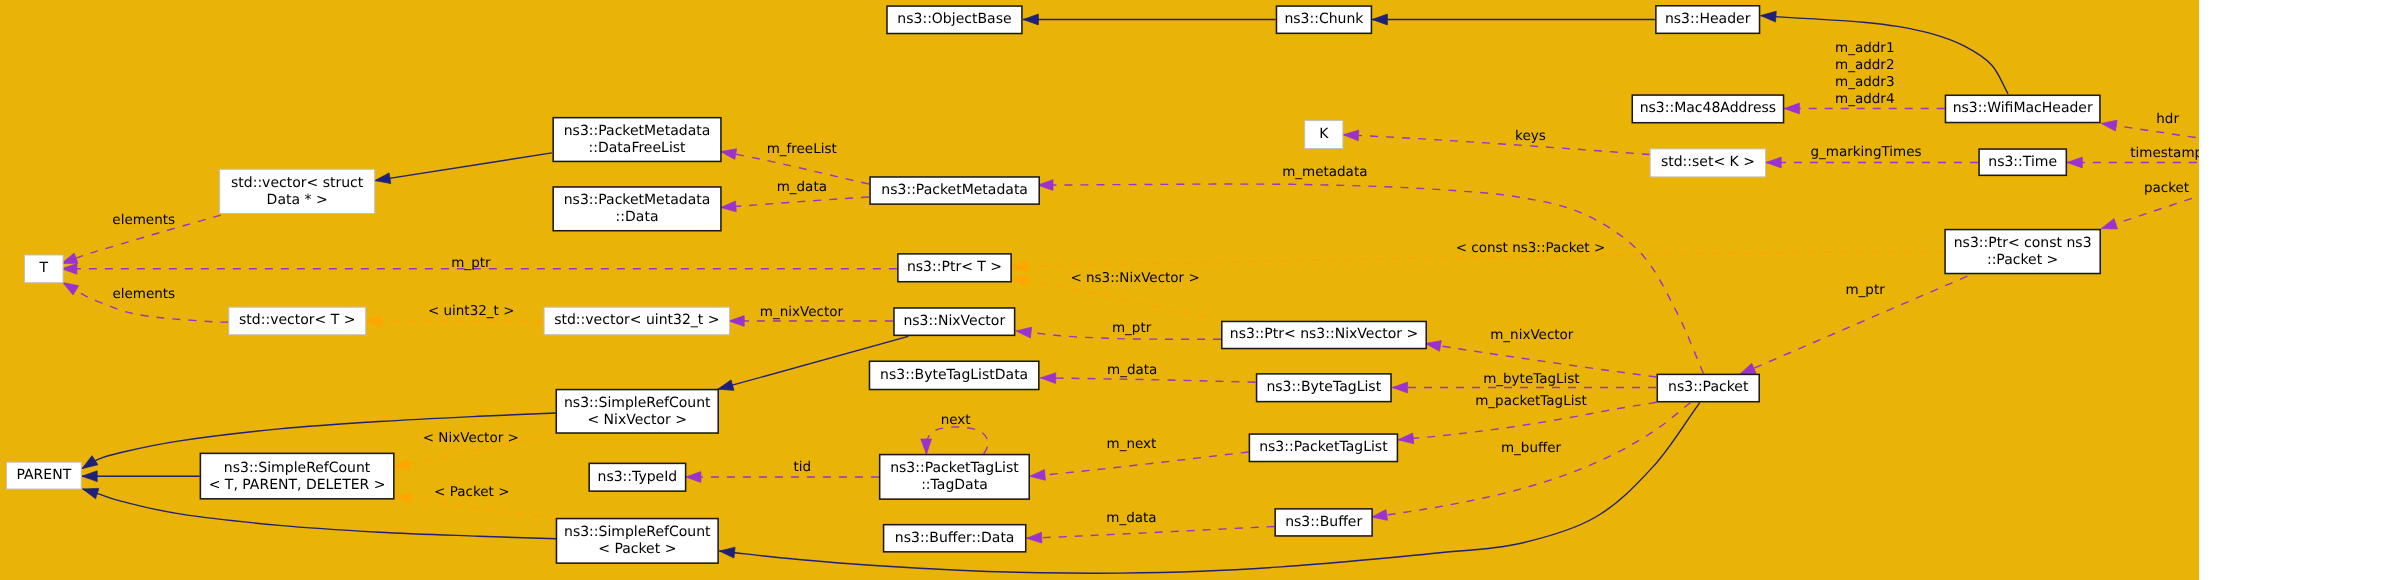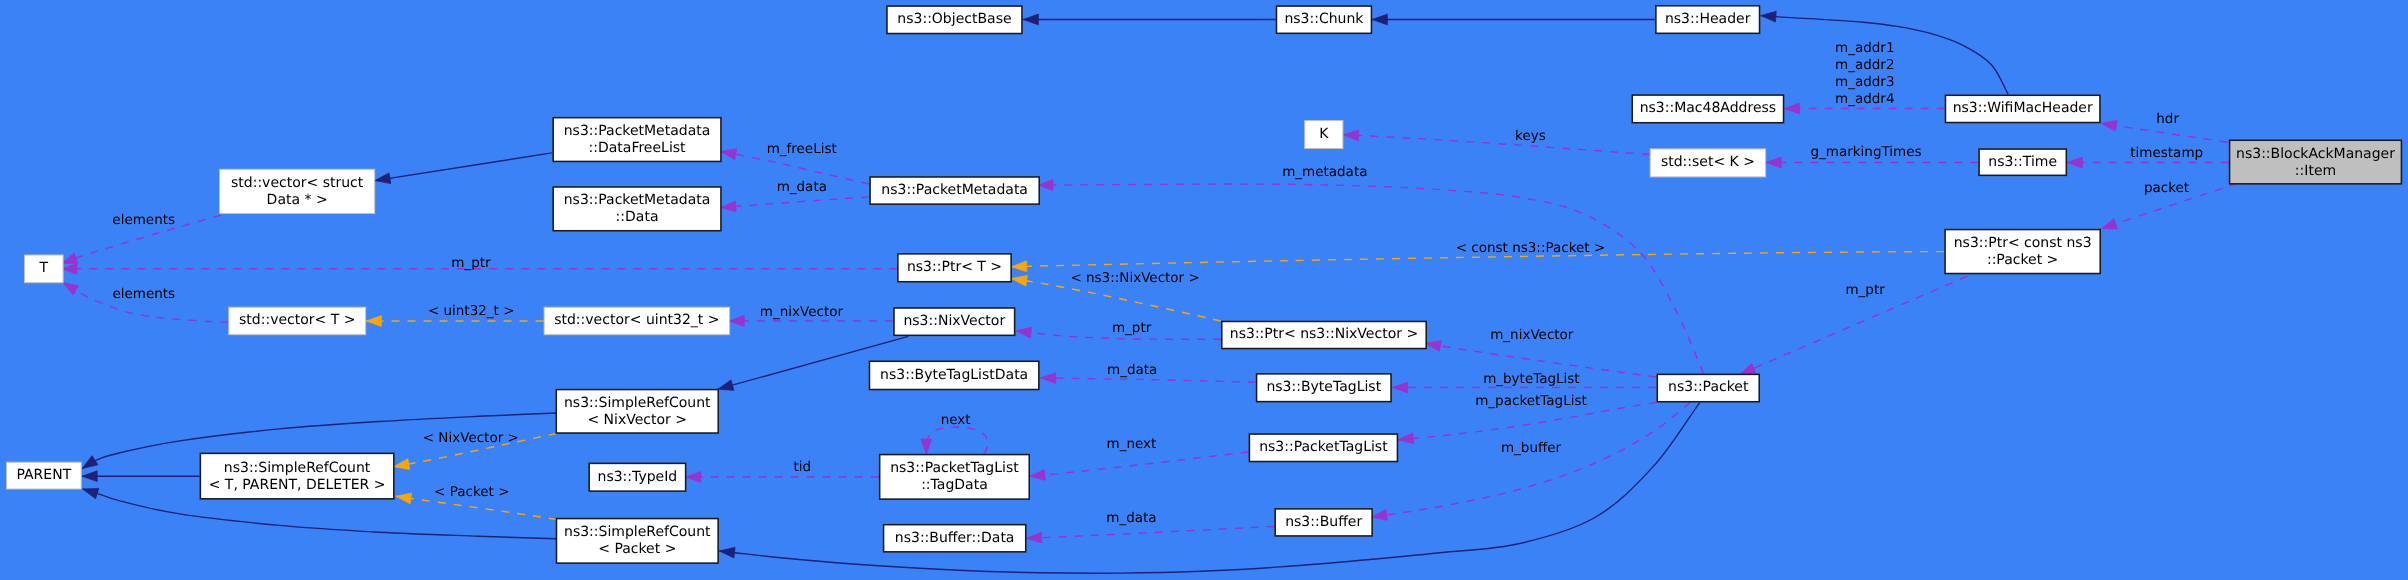--- a/index.html
+++ b/index.html
@@ -1,16 +1,16 @@
 <!DOCTYPE html>
 <html><head>
 <meta charset="utf-8">
 <style>
   html,body{margin:0;padding:0;background:#ffffff;}
-  #diagram{position:relative;width:2408px;height:580px;background:#3b82f6;overflow:hidden;}
+  #diagram{position:relative;width:2199px;height:580px;background:#eab308;overflow:hidden;}
   svg{display:block;shape-rendering:geometricPrecision;text-rendering:geometricPrecision;}
   text{font-family:"DejaVu Sans",sans-serif;font-size:14px;fill:#000000;
        -webkit-font-smoothing:antialiased;}
   .nodetext{text-anchor:middle;}
   .edgelabel{text-anchor:middle;font-size:13.5px;}
 </style>
 </head>
 <body>
 
 <div id="diagram">

